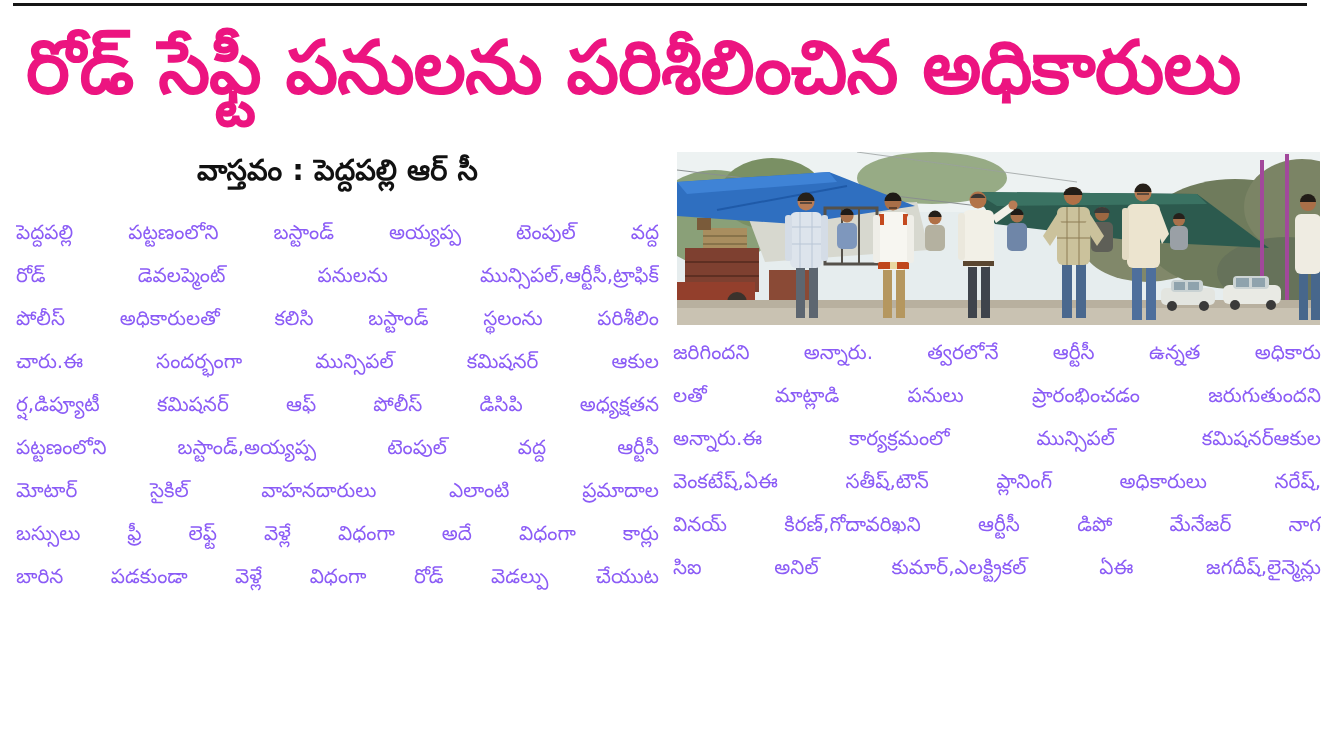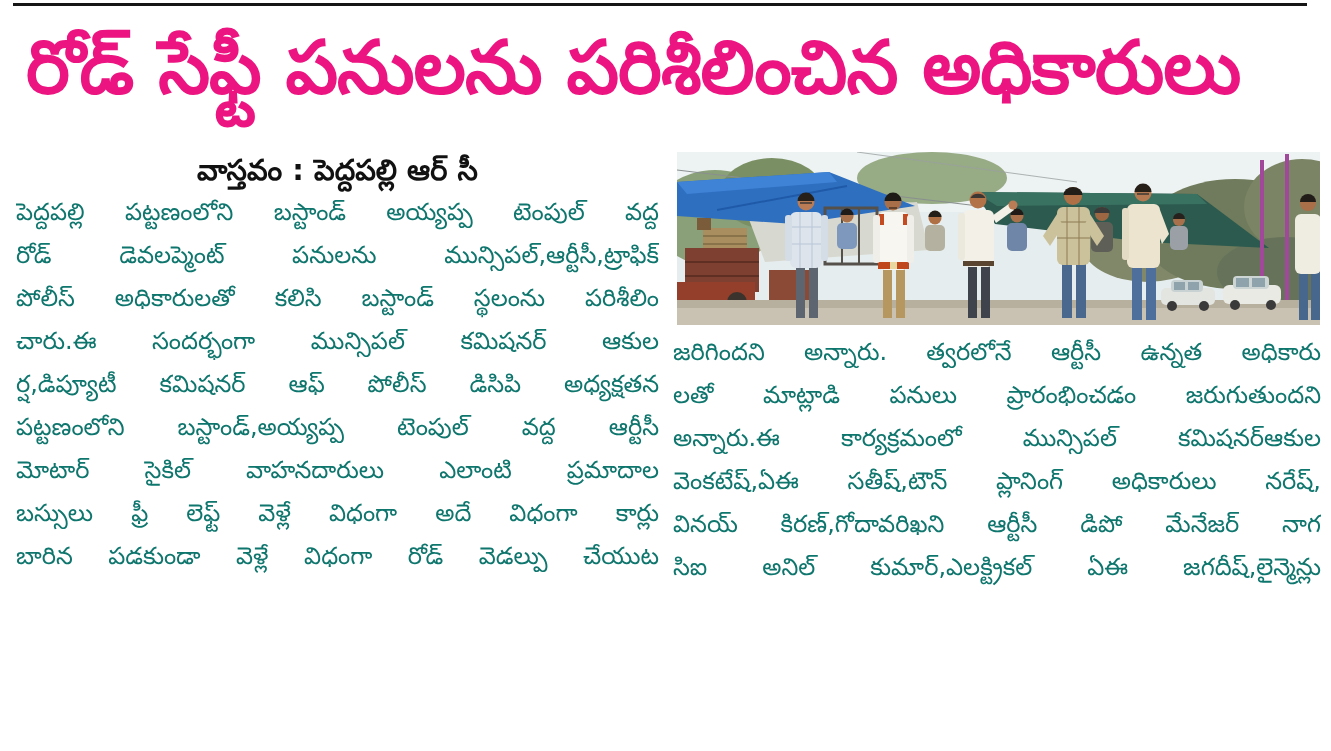--- a/index.html
+++ b/index.html
@@ -50,25 +50,25 @@
     width: 648px;
     height: 392px;
     overflow: hidden;
   }
   .byline {
     font-size: 29px;
     font-weight: 700;
     color: #111111;
     text-align: center;
     line-height: 42px;
-    margin-bottom: 0;
+    margin-bottom: 20px;
   }
   .textline {
-    font-size: 24px;
-    color: #0f766e;
+    font-size: 20px;
+    color: #8b5cf6;
     line-height: 43px;
     text-align: justify;
     text-align-last: justify;
     white-space: nowrap;
   }
   .textline.no-just {
     text-align: right;
     text-align-last: left;
   }
 

